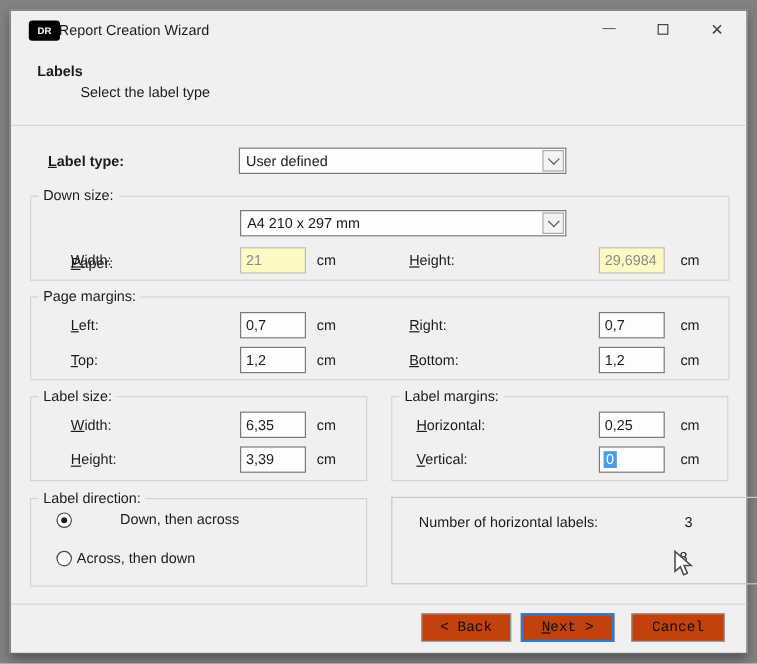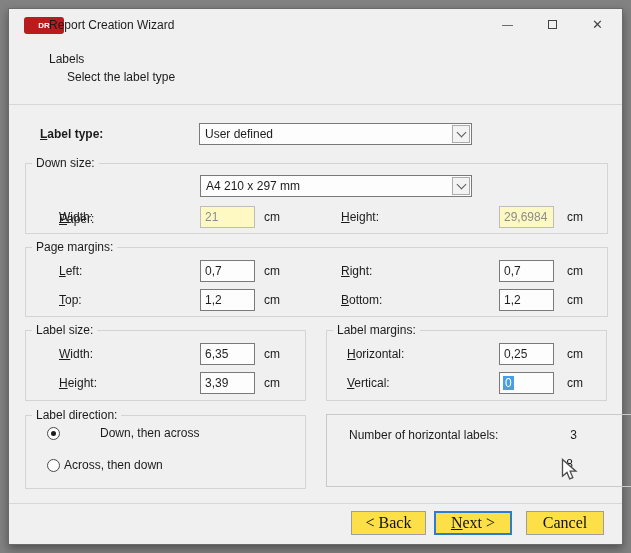--- a/index.html
+++ b/index.html
@@ -14,38 +14,38 @@
 
   .window {
     position:absolute; left:8px; top:8px; width:615px; height:537px;
     background:#f0f0f0; border:1px solid #6a6a6a;
     box-shadow:0 4px 9px rgba(0,0,0,.38);
   }
 
   
   .titlebar { position:absolute; left:0; top:0; right:0; height:32px; }
   .app-icon {
-    position:absolute; left:15px; top:8px; width:40px; height:17px;
-    background:#b91c1c; color:#fff; border-radius:3px;
+    position:absolute; left:15px; top:8px; width:26px; height:17px;
+    background:#000000; color:#fff; border-radius:3px;
     font-size:8px; font-weight:bold; letter-spacing:0;
     display:flex; align-items:center; justify-content:center;
   }
   .win-title { position:absolute; left:40px; top:9px; font-size:12px; }
   .cap-btn {
     position:absolute; top:0; width:45px; height:30px;
     display:flex; align-items:center; justify-content:center;
     color:#444; background:transparent; border:none; font-size:12px;
   }
   .cap-min   { right:92px; font-size:11px; }
   .cap-max   { right:47px; }
   .cap-close { right:2px; font-size:13px; }
   .max-glyph { width:9px; height:9px; border:1px solid #444; display:block; }
 
   
-  .hdr-title { position:absolute; left:40px; top:43px; font-weight:normal; }
+  .hdr-title { position:absolute; left:22px; top:43px; font-weight:bold; }
   .hdr-sub   { position:absolute; left:58px; top:61px; }
   .sep { position:absolute; left:0; right:0; height:1px; background:#d7d7d7; }
   .sep-top { top:95px; }
   .sep-bottom { top:494px; }
 
   
   .flabel { position:absolute; height:22px; line-height:22px; white-space:nowrap; }
   .unit   { position:absolute; height:22px; line-height:22px; }
   .tb {
     position:absolute; width:55px; height:22px;
@@ -96,22 +96,22 @@
     padding:2px 3px; line-height:16px;
   }
   .sel-text { background:#4a9ee6; color:#fff; padding:0 2px; }
 
   
   .sum-val { position:absolute; width:24px; text-align:right; height:20px; line-height:20px; }
 
   
   .btn {
     position:absolute; top:502px; height:24px; width:75px;
-    background:#fde047; border:1px solid #9e9e9e;
-    font-family:Liberation Serif, serif; font-size:16px; color:#111;
+    background:#c2410c; border:1px solid #9e9e9e;
+    font-family:Liberation Mono, monospace; font-size:12px; color:#111;
     display:flex; align-items:center; justify-content:center;
   }
   .btn-next { border:2px solid #2e7ccd; width:78px; }
   .cursor-svg { position:absolute; left:552px; top:449px; pointer-events:none; }
 </style>
 </head>
 <body>
 
 <div class="window">
 

